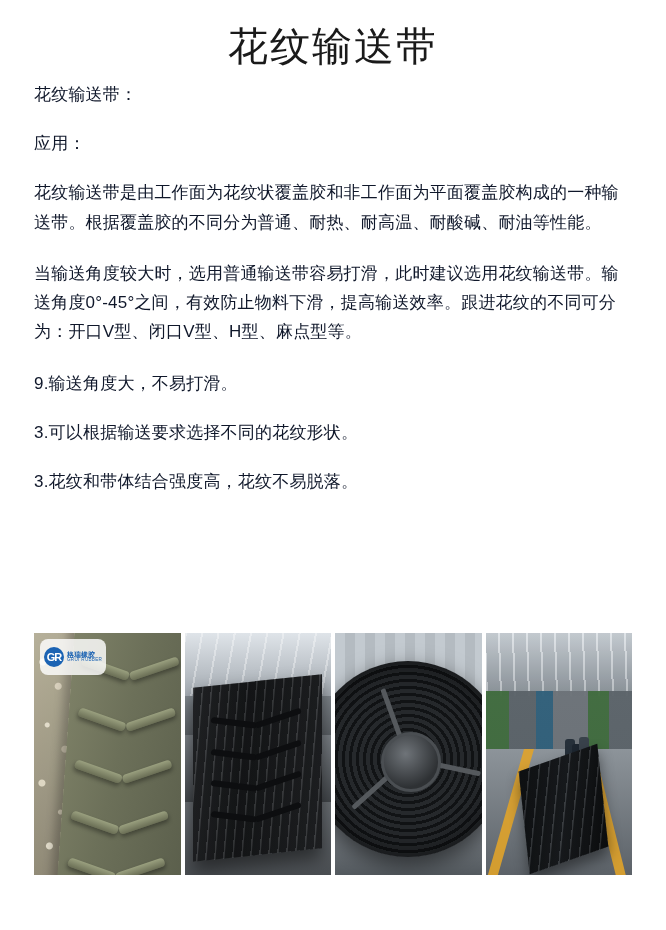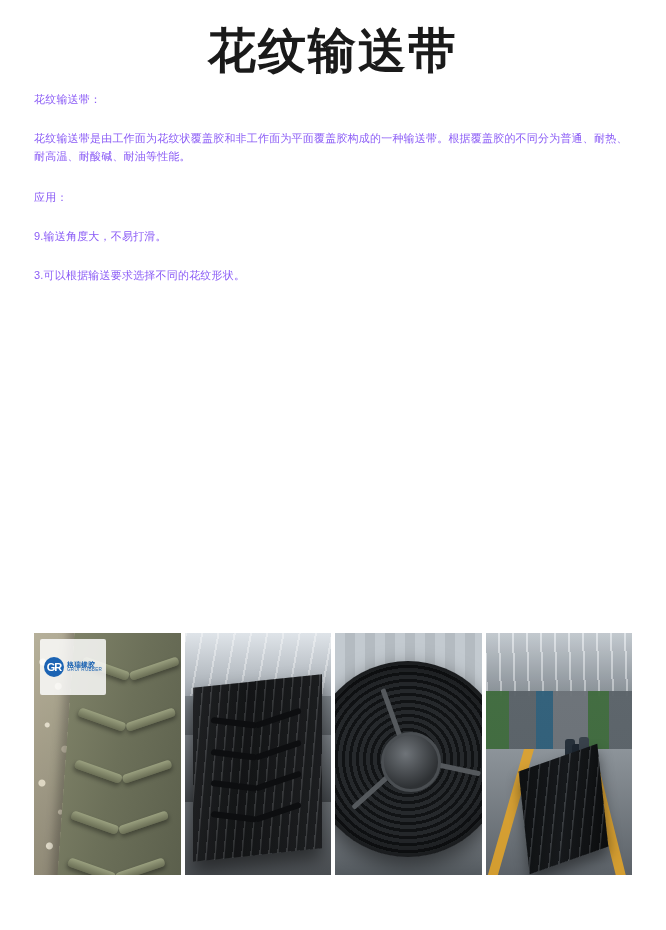--- a/index.html
+++ b/index.html
@@ -16,34 +16,34 @@
   }
   .page {
     width: 666px;
     height: 930px;
     position: relative;
     background: #ffffff;
     box-sizing: border-box;
   }
   .title {
     text-align: center;
-    font-size: 48px;
-    font-weight: bold;
+    font-size: 40px;
+    font-weight: normal;
     color: #1a1a1a;
     letter-spacing: 2px;
     padding: 22px 0 10px 0;
     line-height: 1.2;
   }
   .body-copy {
     padding: 0 34px;
   }
   .para {
-    font-size: 11px;
+    font-size: 17px;
     line-height: 1.72;
-    color: #8b5cf6;
+    color: #0f172a;
     margin: 0 0 22px 0;
     text-align: left;
     letter-spacing: 0.2px;
   }
   .para.tight {
     margin-bottom: 20px;
   }
   .gallery {
     position: absolute;
     left: 34px;
@@ -115,22 +115,22 @@
   .p1 .c4 { top: 71%; }
   .p1 .c5 { top: 88%; }
   .logo {
     position: absolute;
     left: 6px;
     top: 6px;
     display: flex;
     align-items: center;
     gap: 3px;
     background: rgba(255,255,255,.82);
-    padding: 18px 4px;
-    border-radius: 2px;
+    padding: 8px 4px;
+    border-radius: 8px;
   }
   .logo .mark {
     width: 20px; height: 20px;
     border-radius: 50%;
     background: #1b63b3;
     color: #fff;
     font-size: 11px;
     font-weight: bold;
     display: flex;
     align-items: center;
@@ -323,24 +323,26 @@
 </style>
 </head>
 <body>
 
 <div class="page">
 
   <div class="title">花纹输送带</div>
 
   <div class="body-copy">
     <p class="para tight">花纹输送带：</p>
+    <p class="para tight">应用：</p>
     <p class="para">花纹输送带是由工作面为花纹状覆盖胶和非工作面为平面覆盖胶构成的一种输送带。根据覆盖胶的不同分为普通、耐热、耐高温、耐酸碱、耐油等性能。</p>
-    <p class="para tight">应用：</p>
+    <p class="para">当输送角度较大时，选用普通输送带容易打滑，此时建议选用花纹输送带。输送角度0°-45°之间，有效防止物料下滑，提高输送效率。跟进花纹的不同可分为：开口V型、闭口V型、H型、麻点型等。</p>
     <p class="para tight">9.输送角度大，不易打滑。</p>
     <p class="para tight">3.可以根据输送要求选择不同的花纹形状。</p>
+    <p class="para tight">3.花纹和带体结合强度高，花纹不易脱落。</p>
   </div>
 
   <div class="gallery">
 
     <div class="photo p1">
       <div class="gravel"></div>
       <div class="belt">
         <div class="chev c1"></div>
         <div class="chev c2"></div>
         <div class="chev c3"></div>

